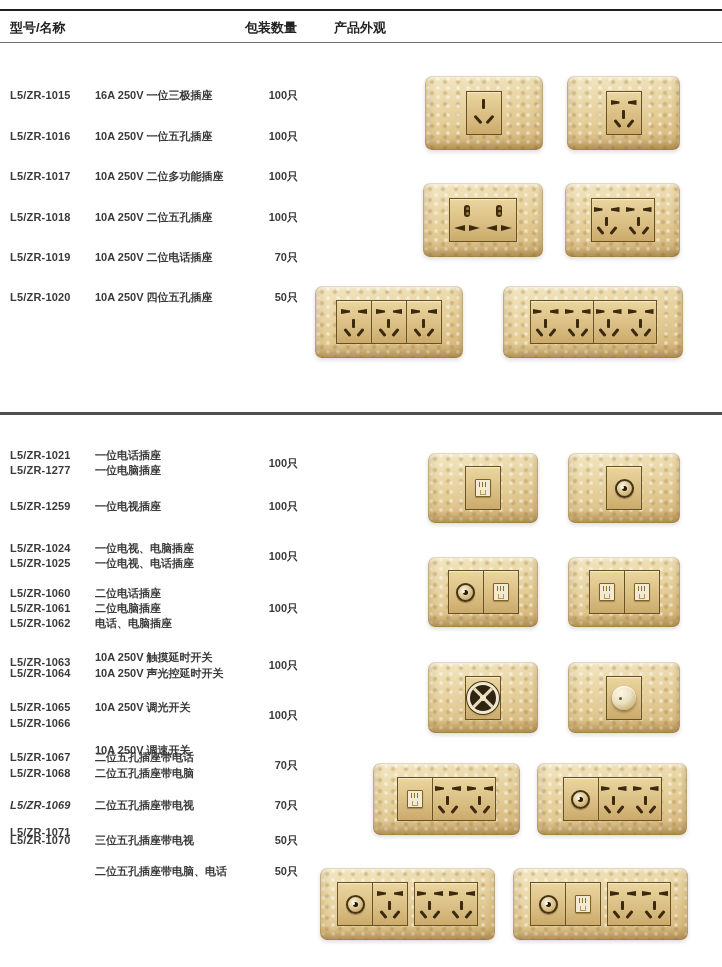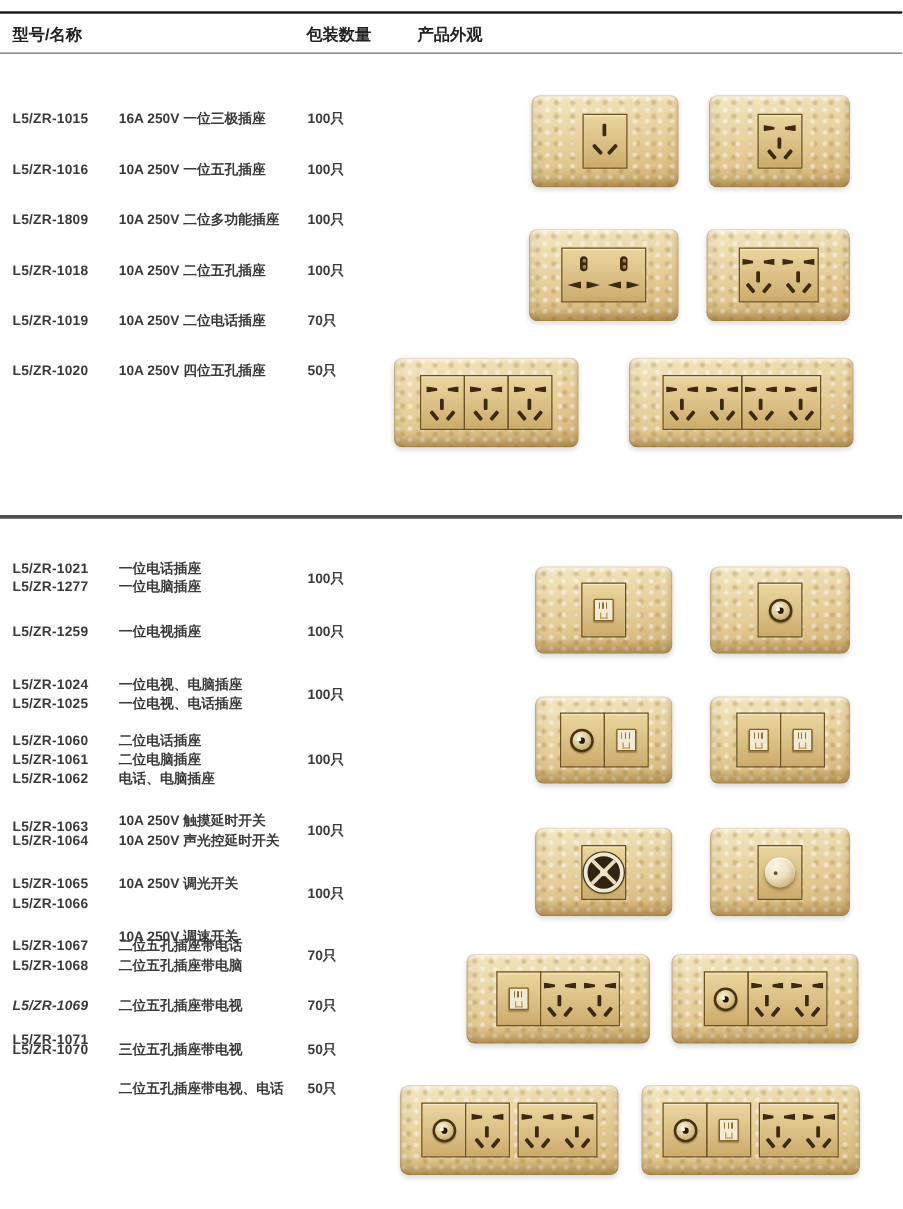--- a/index.html
+++ b/index.html
@@ -12,21 +12,21 @@
   .rule-header{top:42px;height:1px;background:#6e6e6e;}
   .rule-mid{top:412px;height:3px;background:#4f4f4f;}
   .hdr{position:absolute;top:19px;font-size:13px;font-weight:bold;color:#222;}
   .hdr-model{left:10px;}
   .hdr-qty{left:245px;}
   .hdr-app{left:334px;}
 
   .cell{position:absolute;font-size:11px;font-weight:bold;color:#3a3a3a;white-space:nowrap;line-height:13px;}
   .c-model{left:10px;letter-spacing:.2px;}
   .c-name{left:95px;}
-  .c-qty{left:246px;width:52px;text-align:left;}
+  .c-qty{left:246px;width:52px;text-align:right;}
 
   
   .plate{
     position:absolute;border-radius:7px;
     background:
       radial-gradient(circle at 3px 3px, rgba(255,255,255,.5) 1px, rgba(255,255,255,0) 2.6px),
       radial-gradient(circle at 7px 6px, rgba(150,113,48,.30) 1px, rgba(0,0,0,0) 3px),
       linear-gradient(172deg,#f3e7c3 0%,#e4cd97 55%,#d1b175 100%);
     background-size:10px 9px,13px 11px,100% 100%;
     box-shadow:
@@ -112,21 +112,21 @@
   <span class="hdr hdr-app">产品外观</span>
   <div class="rule rule-header"></div>
 
   <div id="rows">
       <span class="cell c-model" style="top: 89px;">L5/ZR-1015</span>
       <span class="cell c-name" style="top: 89px;">16A 250V 一位三极插座</span>
       <span class="cell c-qty" style="top: 89px;">100只</span>
       <span class="cell c-model" style="top: 130px;">L5/ZR-1016</span>
       <span class="cell c-name" style="top: 130px;">10A 250V 一位五孔插座</span>
       <span class="cell c-qty" style="top: 130px;">100只</span>
-      <span class="cell c-model" style="top: 170px;">L5/ZR-1809</span>
+      <span class="cell c-model" style="top: 170px;">L5/ZR-1017</span>
       <span class="cell c-name" style="top: 170px;">10A 250V 二位多功能插座</span>
       <span class="cell c-qty" style="top: 170px;">100只</span>
       <span class="cell c-model" style="top: 211px;">L5/ZR-1018</span>
       <span class="cell c-name" style="top: 211px;">10A 250V 二位五孔插座</span>
       <span class="cell c-qty" style="top: 211px;">100只</span>
       <span class="cell c-model" style="top: 251px;">L5/ZR-1019</span>
       <span class="cell c-name" style="top: 251px;">10A 250V 二位电话插座</span>
       <span class="cell c-qty" style="top: 251px;">70只</span>
       <span class="cell c-model" style="top: 291px;">L5/ZR-1020</span>
       <span class="cell c-name" style="top: 291px;">10A 250V 四位五孔插座</span>
@@ -166,21 +166,21 @@
       <span class="cell c-model" style="top: 767px;">L5/ZR-1068</span>
       <span class="cell c-name" style="top: 767px;">二位五孔插座带电脑</span>
       <span class="cell c-qty" style="top: 759px;">70只</span>
       <span class="cell c-model" style="top: 799px; font-style: italic;">L5/ZR-1069</span>
       <span class="cell c-name" style="top: 799px;">二位五孔插座带电视</span>
       <span class="cell c-qty" style="top: 799px;">70只</span>
       <span class="cell c-model" style="top: 834px;">L5/ZR-1070</span>
       <span class="cell c-name" style="top: 834px;">三位五孔插座带电视</span>
       <span class="cell c-qty" style="top: 834px;">50只</span>
       <span class="cell c-model" style="top: 826px;">L5/ZR-1071</span>
-      <span class="cell c-name" style="top: 865px;">二位五孔插座带电视、电话</span>
+      <span class="cell c-name" style="top: 865px;">二位五孔插座带电脑、电话</span>
       <span class="cell c-qty" style="top: 865px;">50只</span>
     </div>
 
   <div class="rule rule-mid"></div>
 
   <div id="plates">
       <div class="plate" style="left: 425px; top: 76px; width: 118px; height: 74px;">
         <div class="pmods">
           <div class="mod sq">
             <div class="tp">

